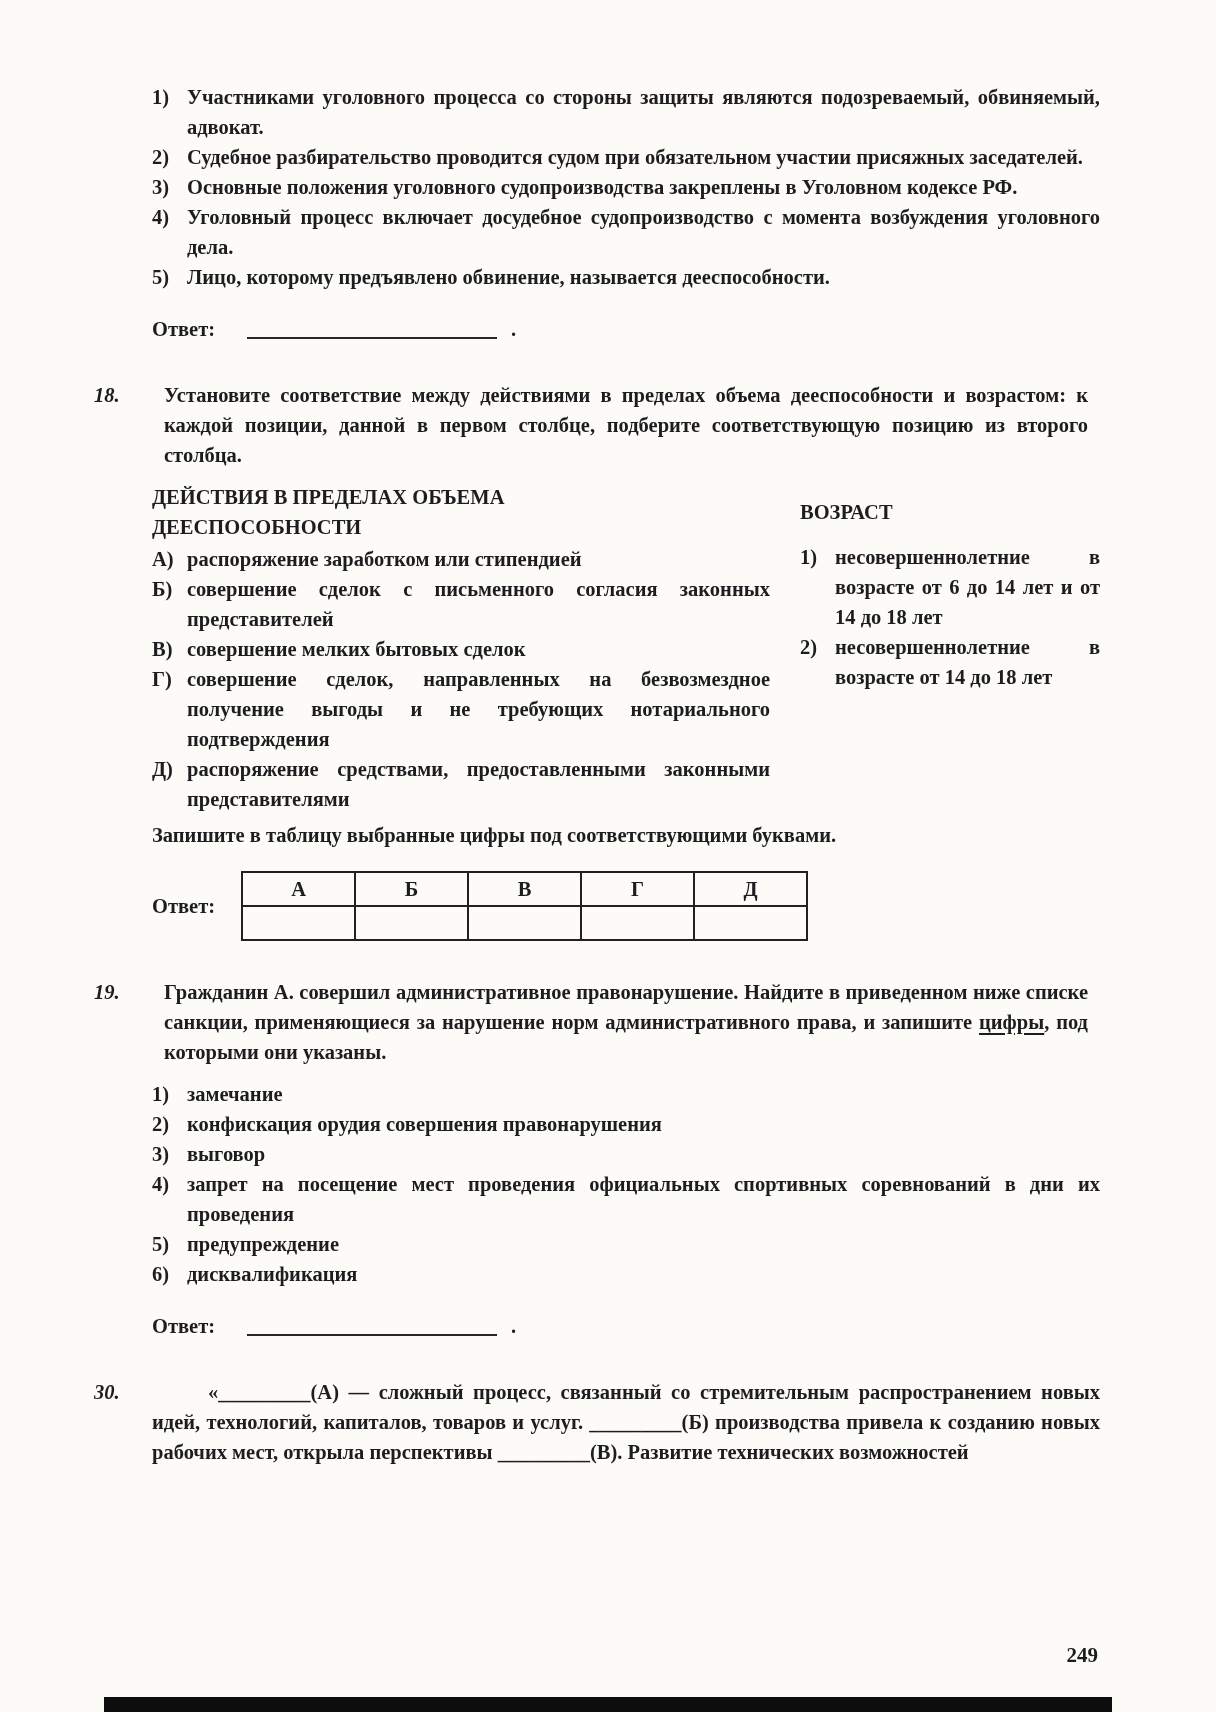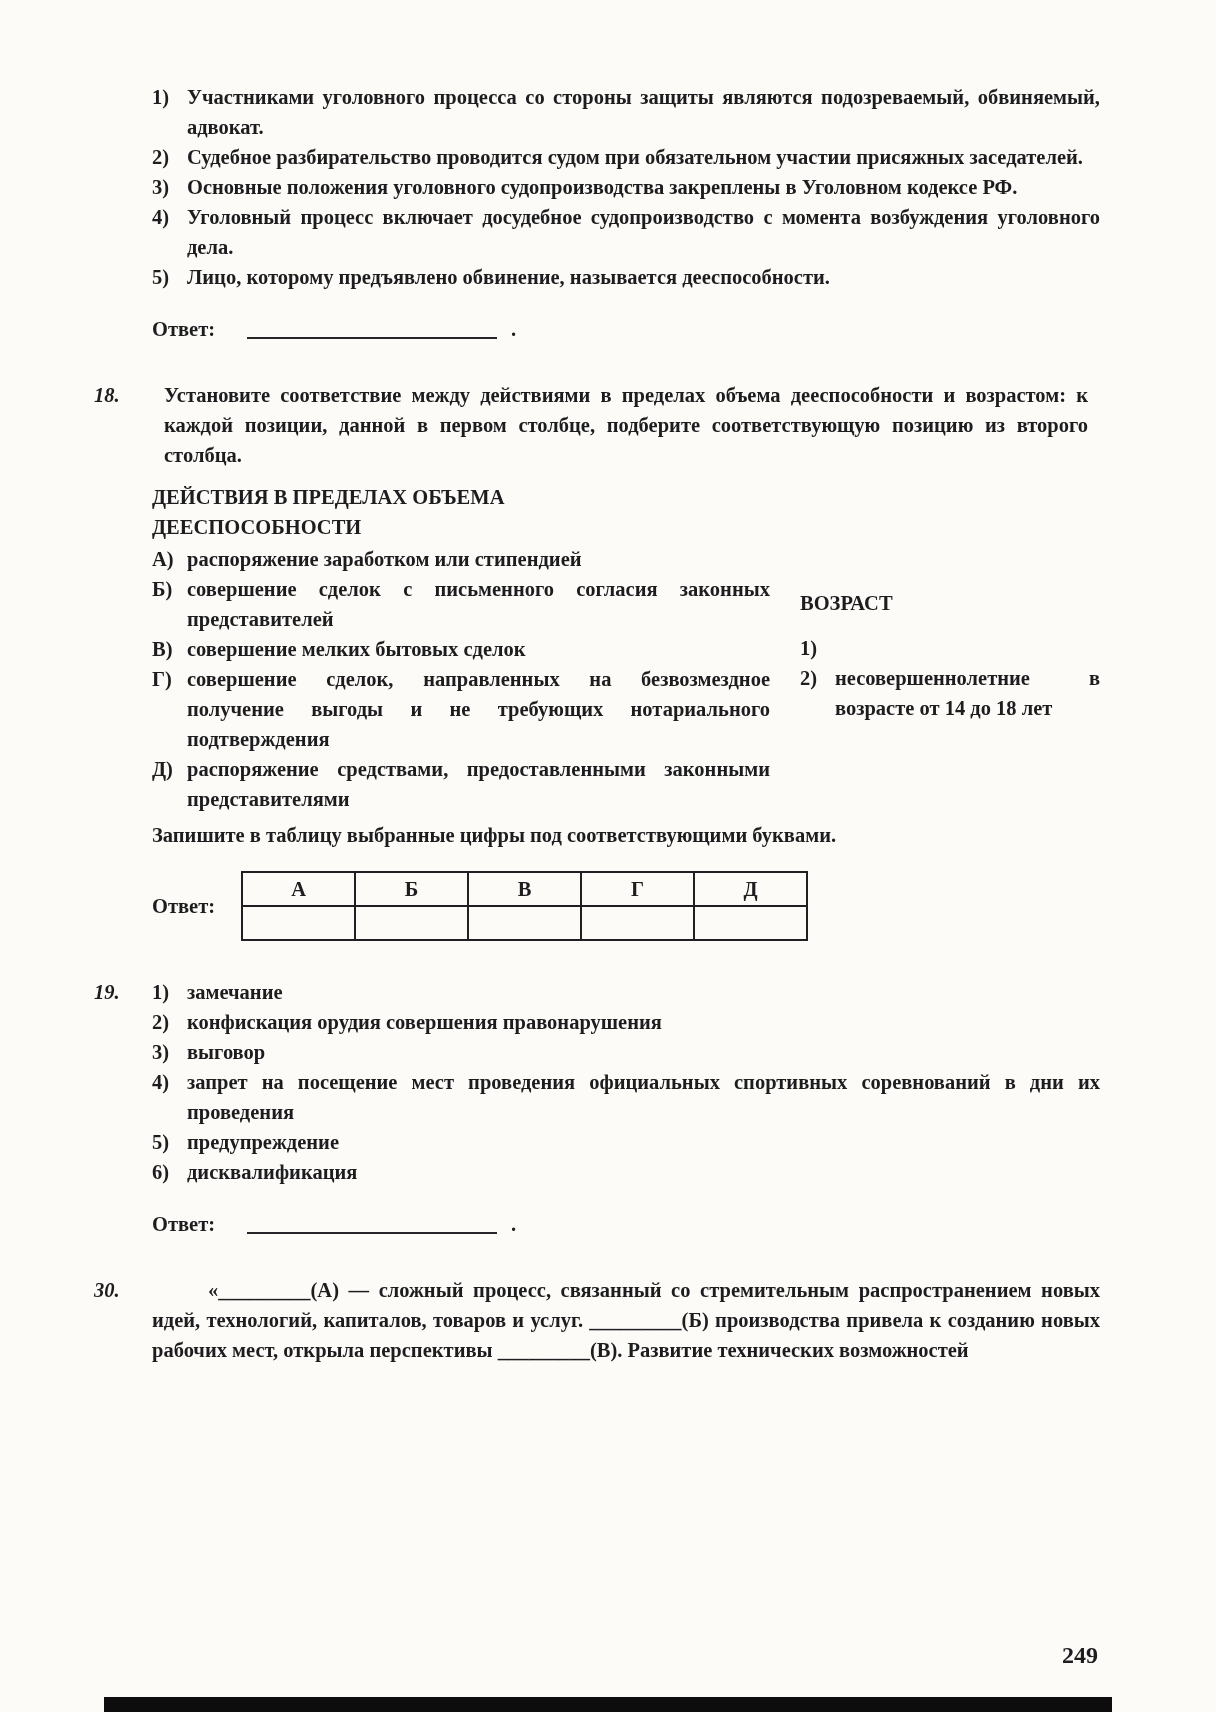--- a/index.html
+++ b/index.html
@@ -22,36 +22,36 @@
   .qnum{position:absolute;left:-58px;top:0;font-style:italic;}
   .just{text-align:justify;margin:12px;}
   .opt{display:flex;margin:0;}
   .opt .num{width:35px;flex:0 0 35px;}
   .opt .txt{flex:1;text-align:justify;}
   .answer-row{margin-top:22px;display:flex;align-items:flex-end;}
   .answer-row .lbl{line-height:30px;}
   .blank{display:inline-block;width:250px;border-bottom:2px solid #26262a;margin-left:32px;margin-bottom:5px;}
   .dot{margin-left:14px;line-height:30px;}
   
-  .match{display:flex;margin-top:4px;align-items:center;}
+  .match{display:flex;margin-top:4px;}
   .match-left{flex:1;}
   .match-right{width:300px;margin-left:30px;}
   .match-header{margin:0;}
   .right-header{padding-top:15px;margin:0;}
   .match-items{margin-top:2px;}
   .right-items{margin-top:15px;}
   .instruction{margin-top:6px;text-align:justify;}
   
   .ans-area{display:flex;align-items:center;margin-top:14px;}
   .ans-area .lbl{margin-right:26px;}
   table.grid{border-collapse:collapse;}
   table.grid td{border:2px solid #202024;width:111px;height:32px;text-align:center;padding:0;line-height:32px;}
   .ul{text-decoration:underline;text-underline-offset:4px;}
   .q20-par{margin-top:22px;text-align:justify;text-indent:56px;}
-  .page-num{position:absolute;right:118px;bottom:42px;font-size:24px;}
+  .page-num{position:absolute;right:118px;bottom:42px;font-size:21px;}
   .scan-bar{position:absolute;left:104px;right:104px;bottom:0;height:15px;background:#0d0d0d;}
 </style>
 </head>
 <body>
 
 <div class="page">
   <div class="content">
 
     <div class="qsection first">
       <div class="opt">
@@ -109,20 +109,21 @@
               <span class="num">Д)</span>
               <span class="txt">распоряжение средствами, предоставленными законными представителями</span>
             </div>
           </div>
         </div>
         <div class="match-right">
           <p class="right-header">ВОЗРАСТ</p>
           <div class="right-items">
             <div class="opt">
               <span class="num">1)</span>
+              <span class="txt">несовершеннолетние в возрасте от 6 до 14 лет и от 14 до 18 лет</span>
             </div>
             <div class="opt">
               <span class="num">2)</span>
               <span class="txt">несовершеннолетние в возрасте от 14 до 18 лет</span>
             </div>
           </div>
         </div>
       </div>
 
       <p class="instruction">Запишите в таблицу выбранные цифры под соответствующими буквами.</p>
@@ -145,20 +146,21 @@
               <td></td>
               <td></td>
             </tr>
           </tbody>
         </table>
       </div>
     </div>
 
     <div class="qsection">
       <span class="qnum">19.</span>
+      <p class="just"><span>Гражданин А. совершил административное правонарушение. Найдите в приведенном ниже списке санкции, применяющиеся за нарушение норм административного права, и запишите </span><span class="ul">цифры</span><span>, под которыми они указаны.</span></p>
       <div style="margin-top:8px;">
         <div class="opt">
           <span class="num">1)</span>
           <span class="txt">замечание</span>
         </div>
         <div class="opt">
           <span class="num">2)</span>
           <span class="txt">конфискация орудия совершения правонарушения</span>
         </div>
         <div class="opt">

